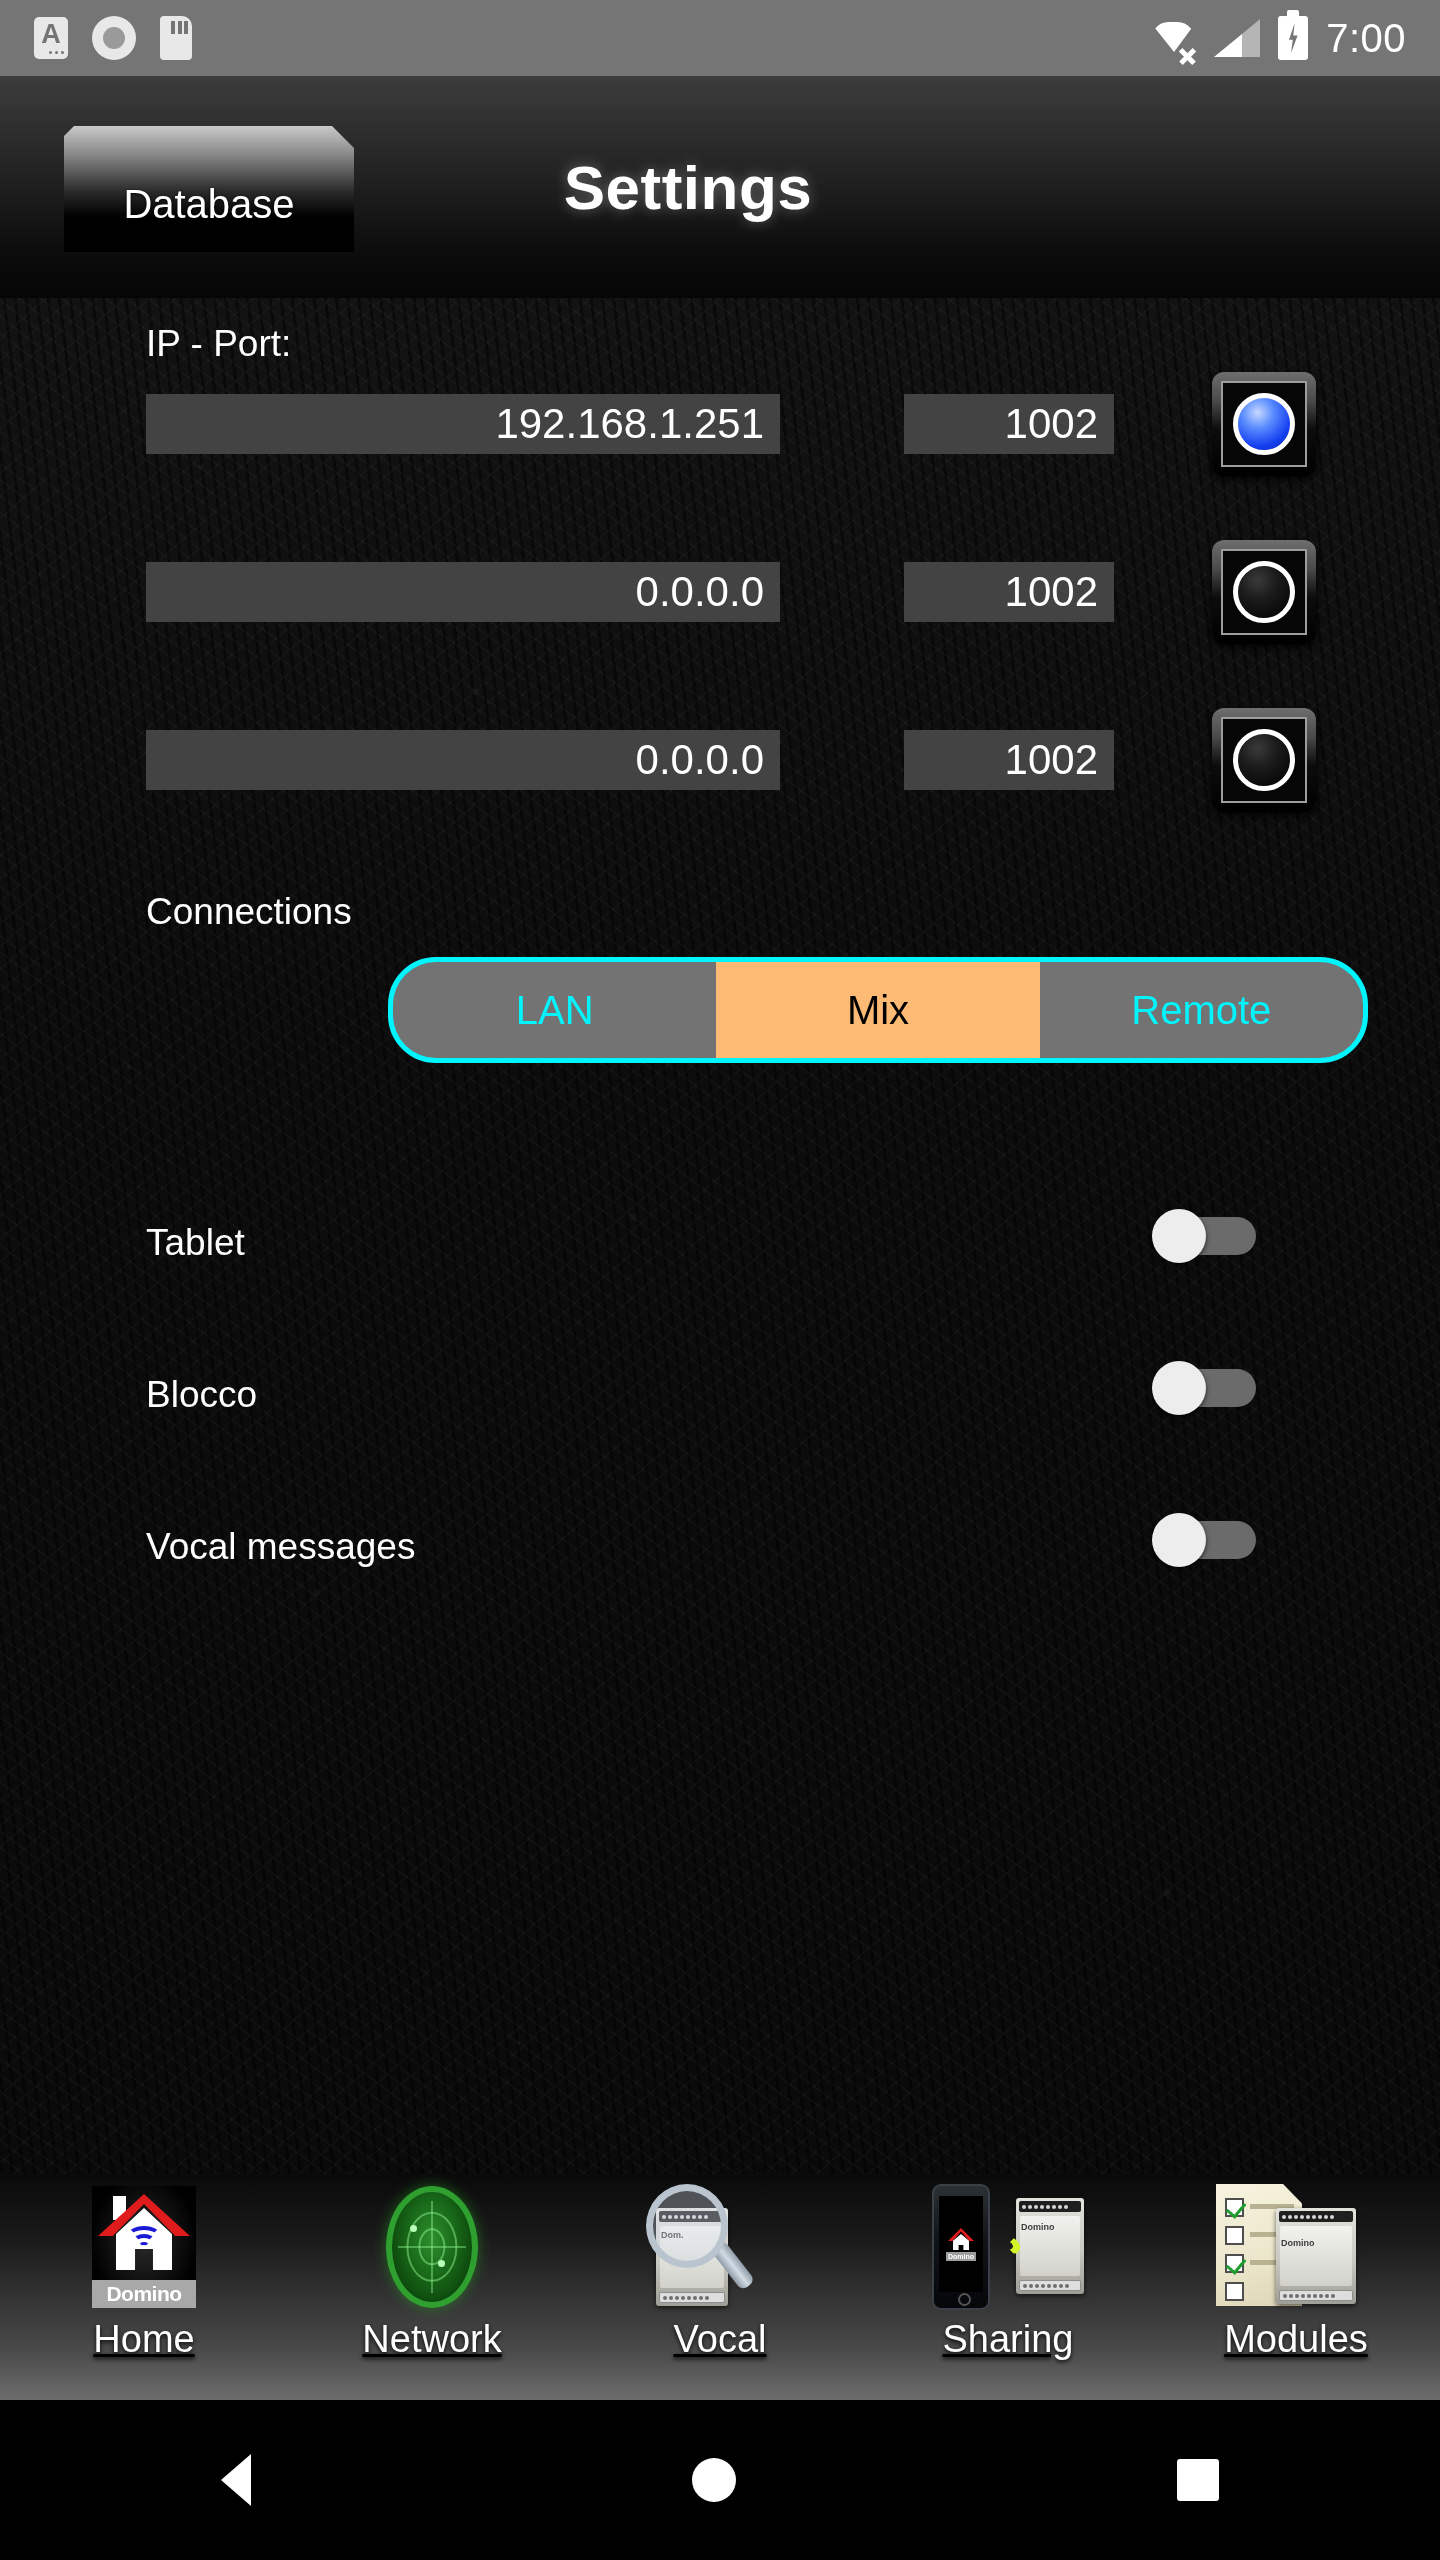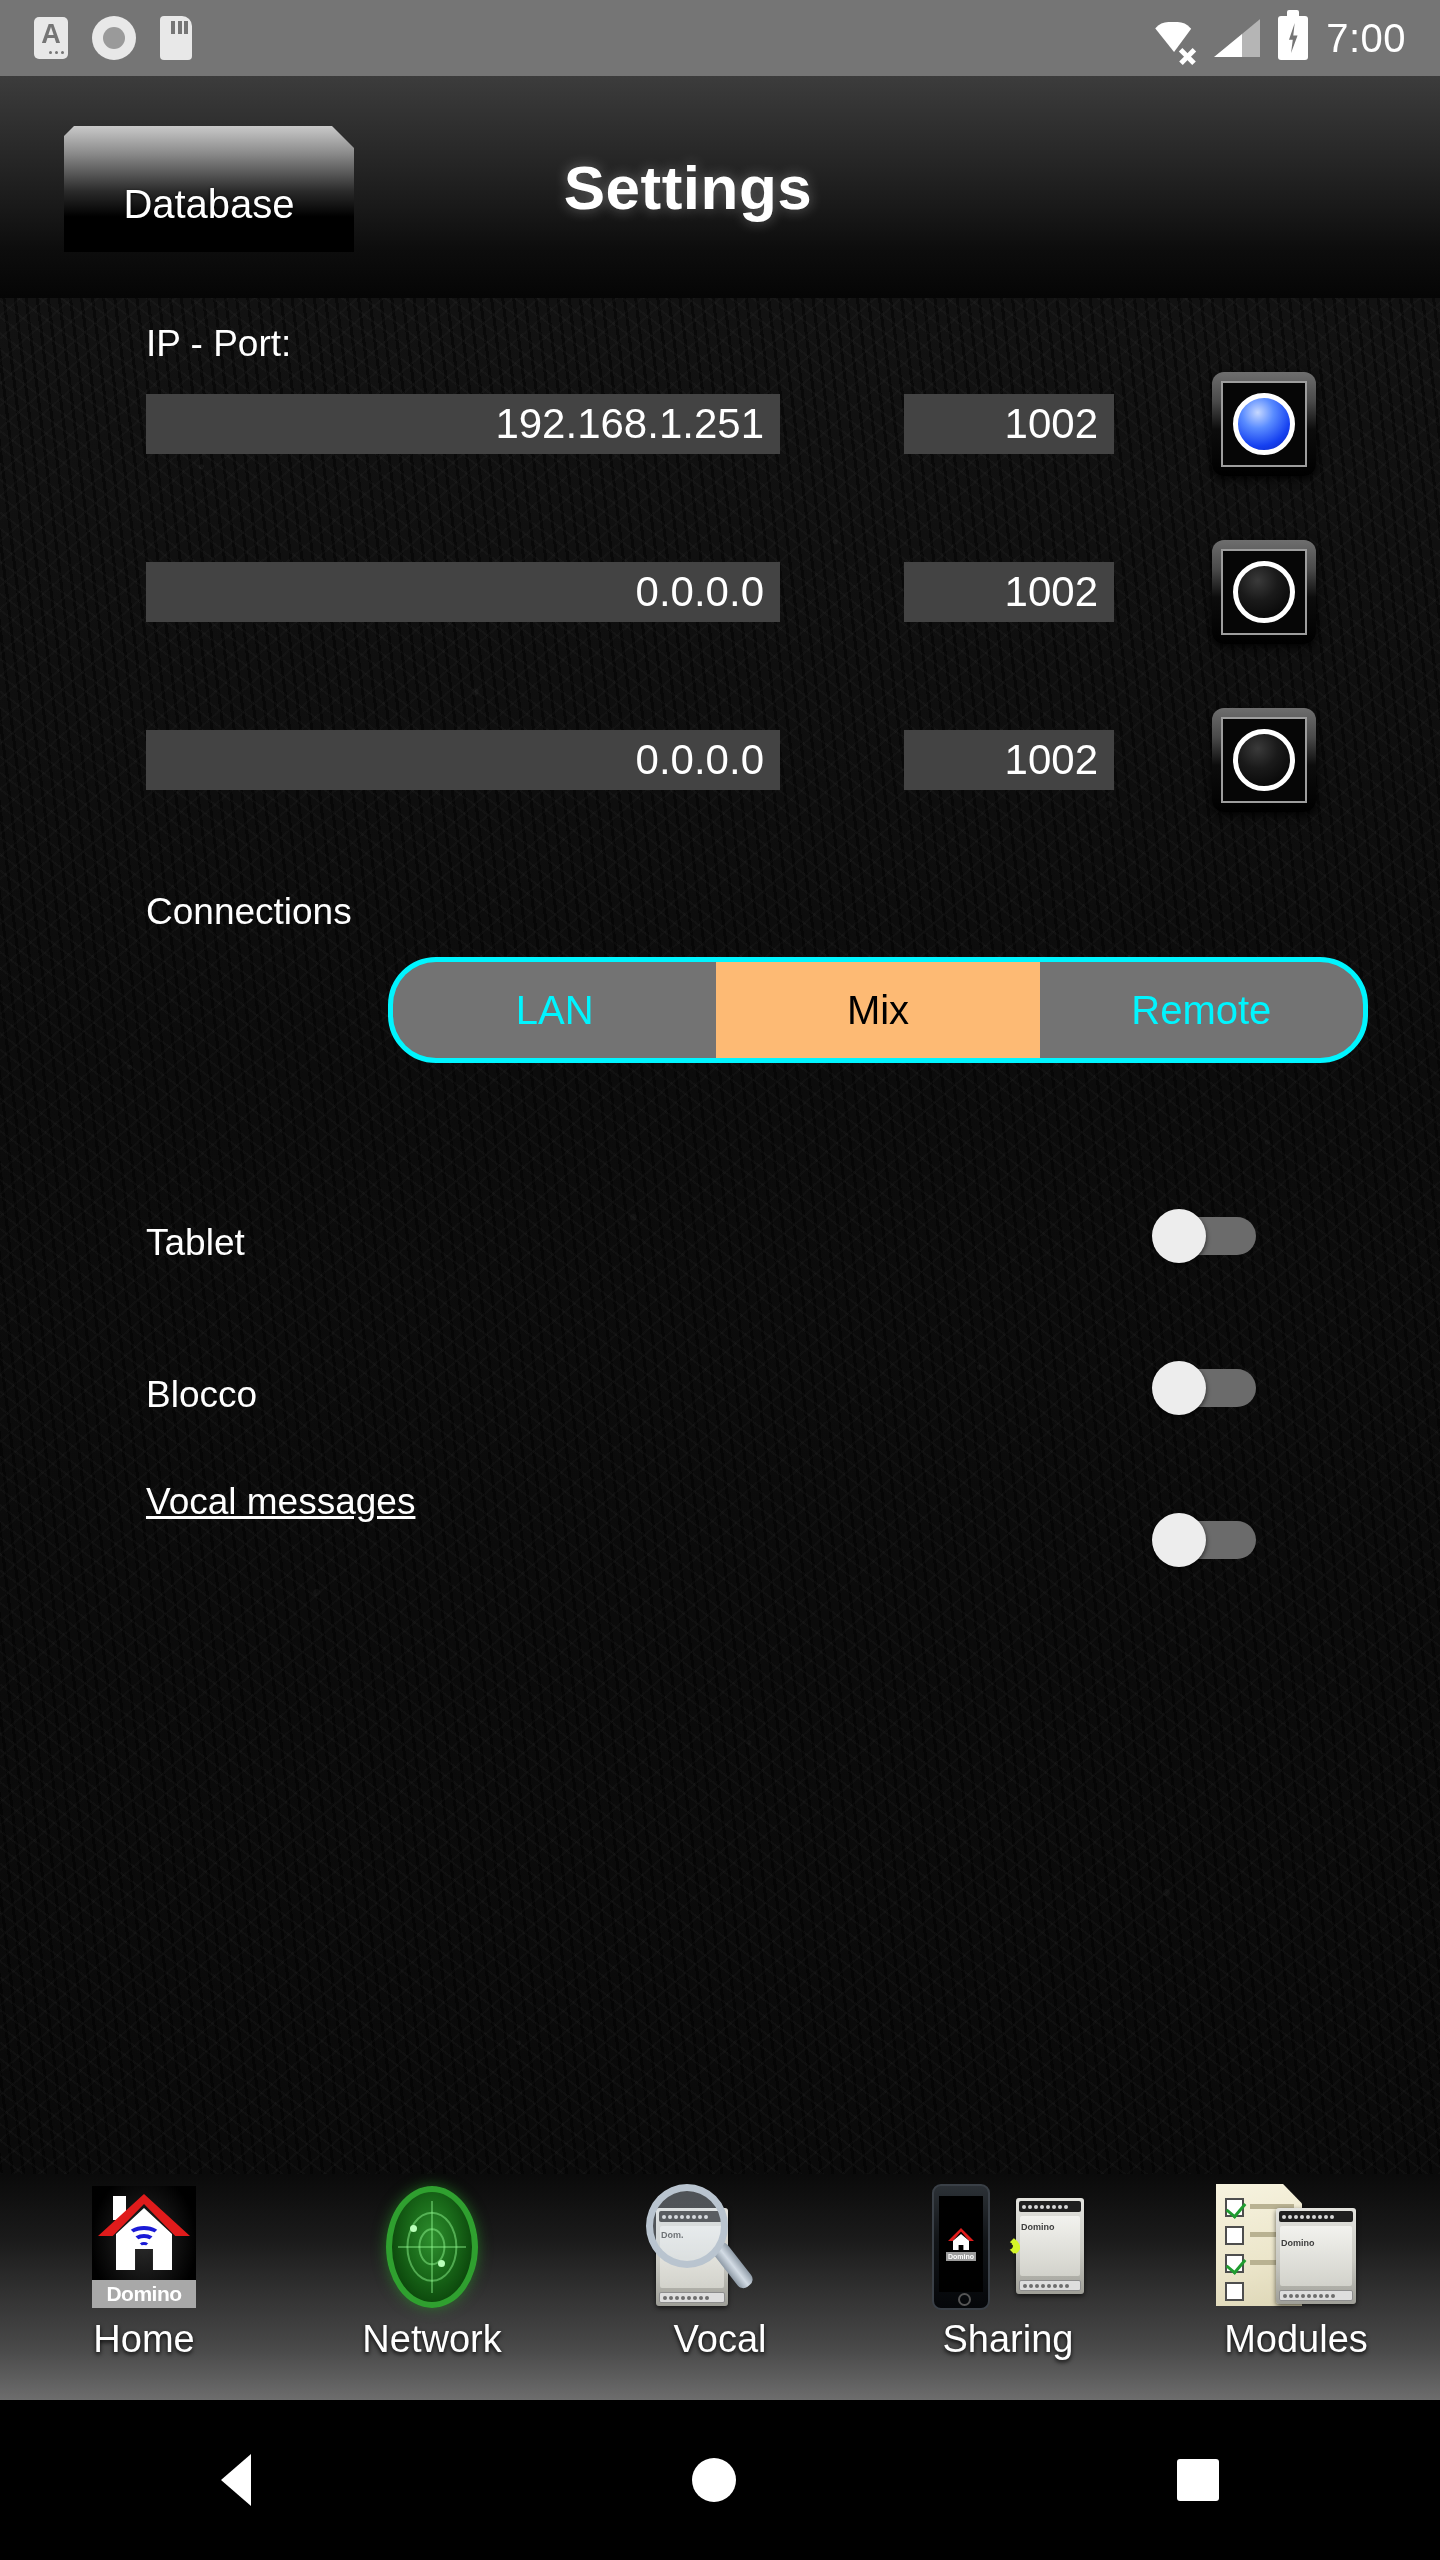--- a/index.html
+++ b/index.html
@@ -154,21 +154,21 @@
   .tgl .knob{ position:absolute; left:0; top:0; width:54px; height:54px; margin-top:-4px;
     border-radius:50%; background:#ededed; box-shadow:0 2px 5px rgba(0,0,0,.65); }
 
   
   .bottomnav{
     position:absolute; left:0; top:2174px; width:1440px; height:226px;
     background:linear-gradient(180deg,#0a0a0a 0%,#1b1b1b 30%,#4a4a4a 78%,#6d6d6d 100%);
     display:flex; z-index:30;
   }
   .nav-item{ flex:1; position:relative; display:flex; flex-direction:column;
-    align-items:center; justify-content:flex-start; padding-top:10px; }
+    align-items:center; justify-content:flex-start; padding-top:10px;text-decoration:underline; }
   .nav-ico{ width:160px; height:132px; position:relative; }
   .nav-lbl{ color:#fff; font-size:38px; margin-top:2px; text-shadow:0 2px 4px rgba(0,0,0,.9); }
 
   
   .ico-home{ position:absolute; left:28px; top:2px; width:104px; height:122px;
     background:radial-gradient(ellipse at 50% 45%, #2b2b2b 0%, #000 72%); }
   .ico-home .roof{ position:absolute; left:6px; top:8px; width:92px; height:42px;
     background:#e01b1b; clip-path:polygon(50% 0,100% 100%,84% 100%,50% 24%,16% 100%,0 100%); }
   .ico-home .body{ position:absolute; left:24px; top:22px; width:56px; height:62px;
     background:#fff; clip-path:polygon(50% 0,100% 42%,100% 100%,66% 100%,66% 66%,34% 66%,34% 100%,0 100%,0 42%); }
@@ -349,21 +349,21 @@
       <div class="track"></div>
         <div class="knob"></div>
     </div>
 
     <div class="sec-label" style="left:146px; top:1076px;">Blocco</div>
     <div class="tgl" style="left:1152px; top:1067px;">
       <div class="track"></div>
         <div class="knob"></div>
     </div>
 
-    <div class="sec-label" style="left:146px; top:1183px;text-decoration:underline;">Vocal messages</div>
+    <div class="sec-label" style="left:146px; top:1228px;">Vocal messages</div>
     <div class="tgl" style="left:1152px; top:1219px;">
       <div class="track"></div>
         <div class="knob"></div>
     </div>
 
   </div>
 
   <div class="bottomnav">
 
     <div class="nav-item">

